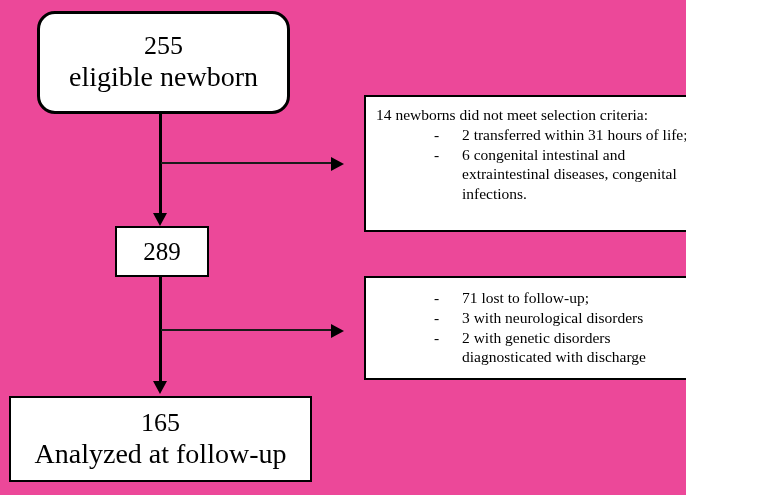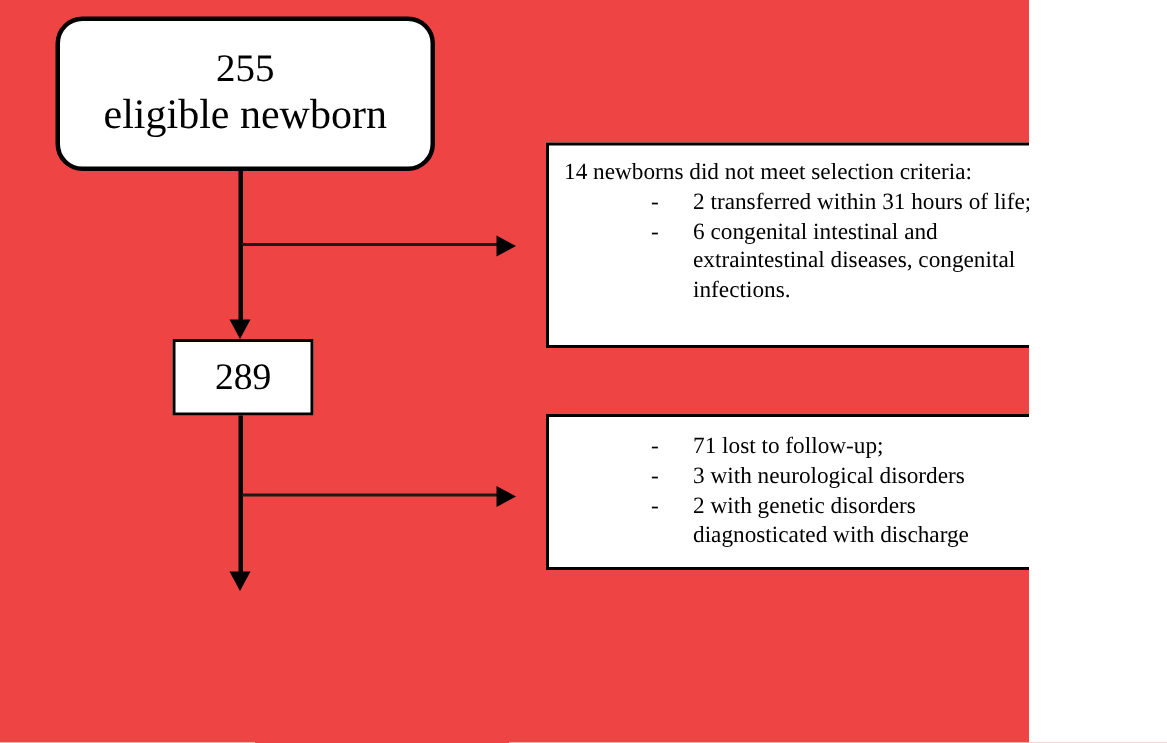--- a/index.html
+++ b/index.html
@@ -8,21 +8,21 @@
     background: #ffffff;
   }
   body {
     font-family: "Liberation Serif", "DejaVu Serif", serif;
     color: #000000;
   }
   #canvas {
     position: relative;
     width: 686px;
     height: 495px;
-    background: #ef4444;
+    background: #ec4899;
     overflow: hidden;
   }
   .node {
     position: absolute;
     box-sizing: border-box;
     background: #ffffff;
     border: 2.5px solid #000000;
     display: flex;
     flex-direction: column;
     align-items: center;
@@ -163,14 +163,18 @@
         <span class="ex-line">3 with neurological disorders</span>
       </div>
       <div class="ex-item">
         <span class="dash">-</span>
         <span class="ex-line">2 with genetic disorders</span>
         <span class="ex-line">diagnosticated with discharge</span>
       </div>
     </div>
   </div>
 
+  <div class="node" style="left:9px; top:396px; width:303px; height:86px;">
+    <div class="node-line big-num">165</div>
+    <div class="node-line node-sub">Analyzed at follow-up</div>
+  </div>
 
 </div>
 
 </body></html>

